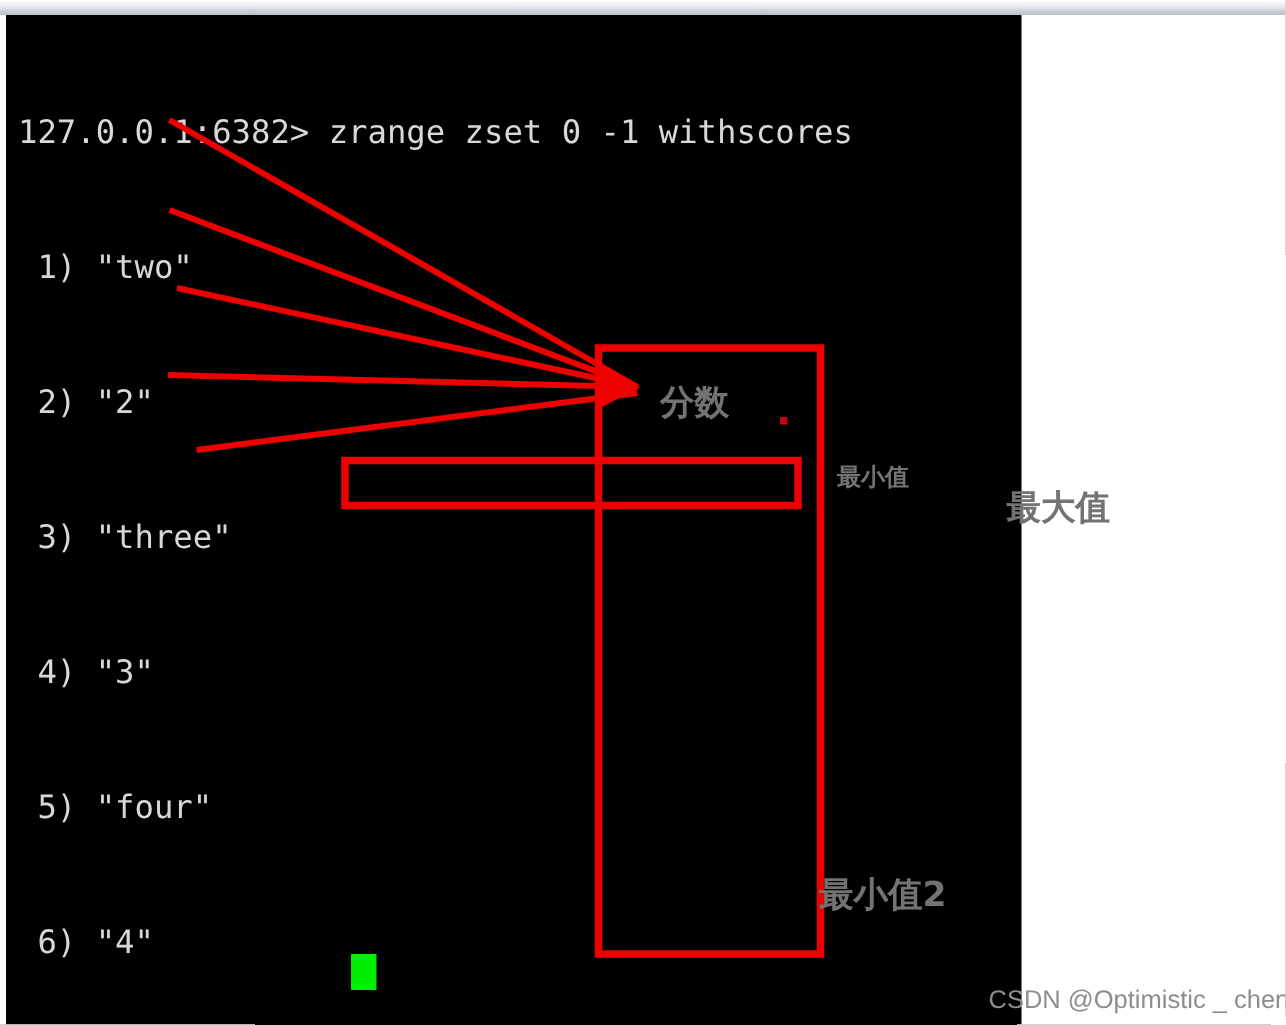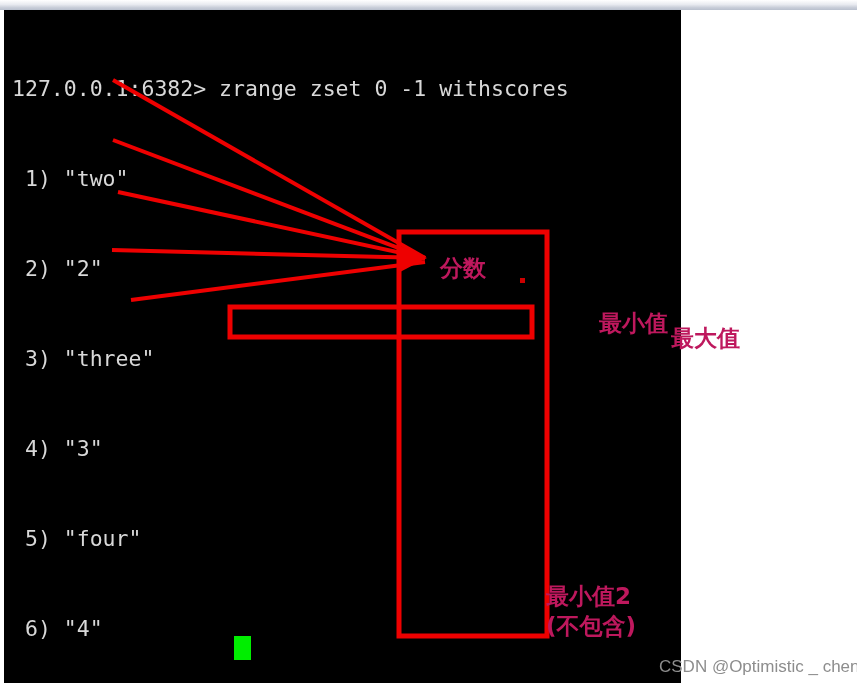--- a/index.html
+++ b/index.html
@@ -63,28 +63,28 @@
     position: absolute;
     left: 0; top: 0;
     width: 857px; height: 683px;
     z-index: 5;
     pointer-events: none;
   }
 
   
   .cn {
     position: absolute;
-    color: #be185d;
+    color: #737373;
     font-family: "DejaVu Sans", "Liberation Sans", sans-serif;
     font-weight: bold;
     white-space: pre;
     z-index: 6;
   }
   .cn-score   { left: 440px; top: 253px; font-size: 23px; }
-  .cn-min     { left: 578px; top: 308px; font-size: 23px; padding-left: 21px; }
+  .cn-min     { left: 537px; top: 308px; font-size: 16px; padding-left: 21px; }
   .cn-max     { left: 671px; top: 308px; font-size: 23px; margin-top: 15px; }
   .cn-min2    { left: 546px; top: 581px; font-size: 23px; }
   .cn-max2    { left: 673px; top: 581px; font-size: 23px; }
   .cn-excl    { left: 546px; top: 611px; font-size: 23px; }
 
   .dot-mark {
     position: absolute;
     left: 520px; top: 278px;
     width: 5px; height: 5px;
     background: #cc0000;
@@ -156,17 +156,16 @@
     <rect x="399" y="232" width="148" height="404" fill="none" stroke="#ee0000" stroke-width="5"></rect>
 
     <rect x="230" y="307" width="302" height="30" fill="none" stroke="#ee0000" stroke-width="5"></rect>
   </svg>
 
   <div class="cn cn-score">分数</div>
   <div class="dot-mark"></div>
   <div class="cn cn-min">最小值</div>
   <div class="cn cn-max">最大值</div>
   <div class="cn cn-min2">最小值2</div>
-  <div class="cn cn-excl">(不包含)</div>
 
   <div class="watermark">CSDN @Optimistic _ chen</div>
 
 </div>
 
 </body></html>

